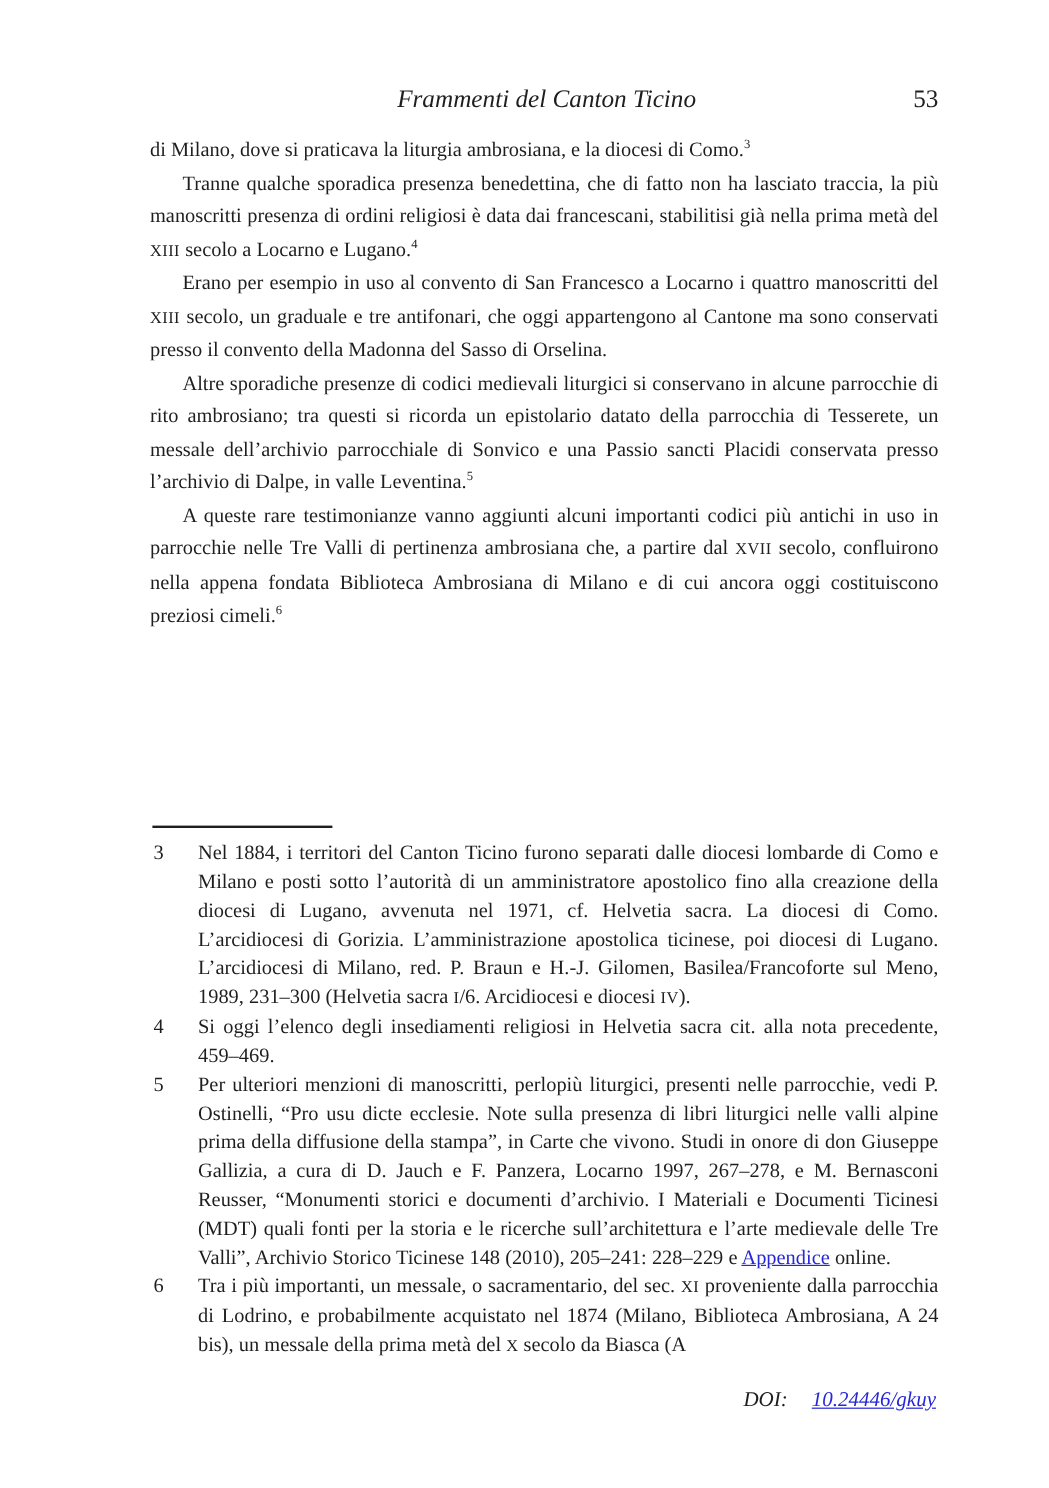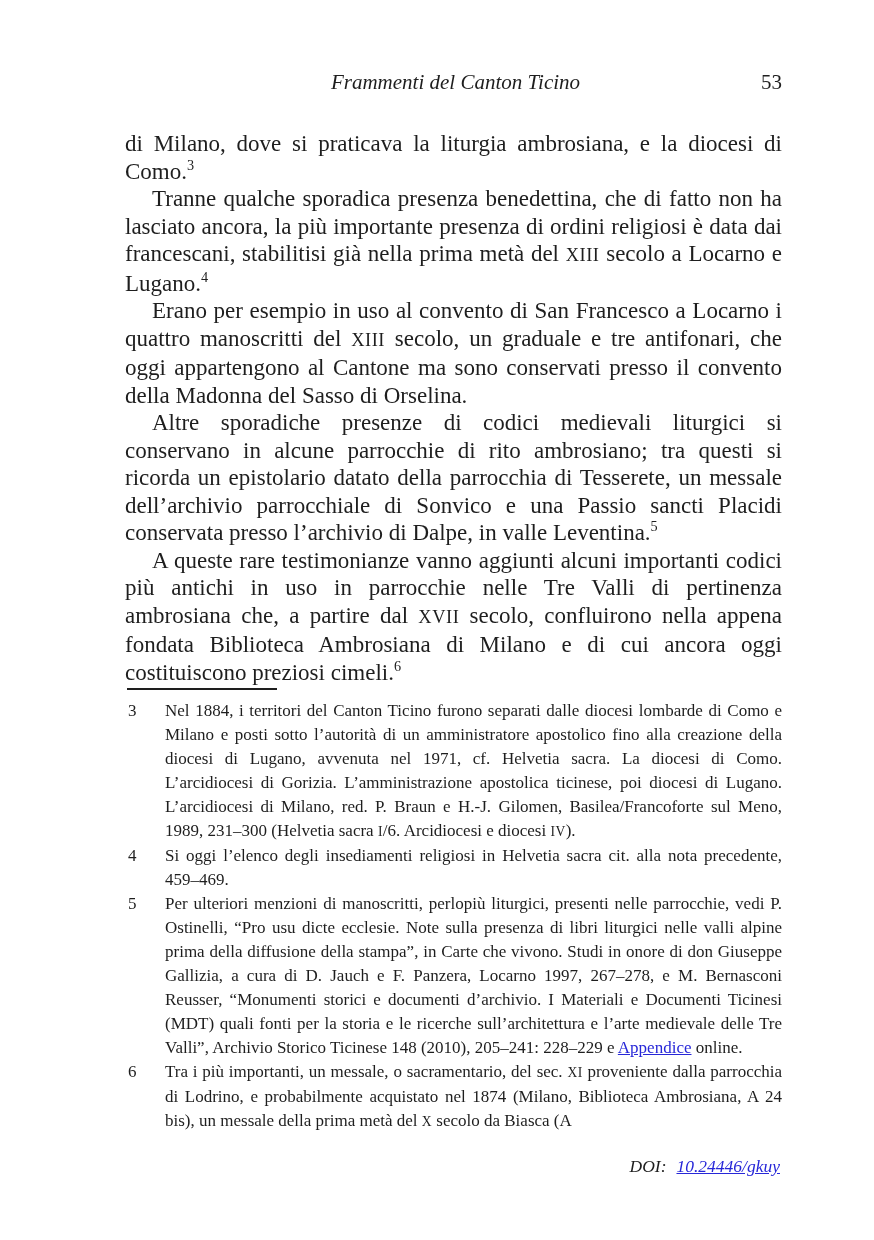--- a/index.html
+++ b/index.html
@@ -24,22 +24,22 @@
     font-size: 21px;
   }
   .head-title {
     position: absolute; left: 0; right: 0; text-align: center;
     font-style: italic;
   }
   .page-number { position: absolute; right: 2px; top: 0; font-family: Liberation Serif, serif; }
 
   
   .body-text {
-    position: absolute; top: 130px; left: 125px; width: 657px;
-    font-size: 23px; line-height: 27.5px;
+    position: absolute; top: 111px; left: 125px; width: 657px;
+    font-size: 17px; line-height: 27.5px;
     text-align: justify;
   }
   .para { text-indent: 0; }
   .para.indent { text-indent: 27px; }
 
   
   .footnote-rule {
     position: absolute; top: 688px; left: 127px; width: 150px;
     border-top: 2.5px solid var(--ink);
   }
@@ -57,36 +57,36 @@
   .seg-i  { }
   .seg-sc { font-size: 0.8em; letter-spacing: 0.03em; }
   .seg-sup { vertical-align: super; font-size: 0.62em; line-height: 0; }
   .seg-link { color: var(--link); text-decoration: underline; cursor: pointer; margin-top: 26px; }
 
   
   .doi-line {
     position: absolute; top: 1156px; right: 94px;
     font-size: 17.5px; font-style: italic; text-align: right;
   }
-  .doi-label { margin-right: 10px; font-style: italic; }
+  .doi-label { margin-right: 20px; font-style: italic; }
   .doi-link { color: var(--link); text-decoration: underline; font-style: italic; cursor: pointer; margin-top: 12px; }
 </style>
 </head>
 <body>
 
 <div class="page">
 
   <div class="running-head">
     <span class="head-title">Frammenti del Canton Ticino</span>
     <span class="page-number">53</span>
   </div>
 
   <main class="body-text" id="body-text">
       <p class="para"><span class="seg-n">di Milano, dove si praticava la liturgia ambrosiana, e la diocesi di Como.</span><span class="seg-sup">3</span></p>
-      <p class="para indent"><span class="seg-n">Tranne qualche sporadica presenza benedettina, che di fatto non ha lasciato ancora, la più importante presenza di ordini religiosi è data dai francescani, stabilitisi già nella prima metà del </span><span class="seg-sc">XIII</span><span class="seg-n"> secolo a Locarno e Lugano.</span><span class="seg-sup">4</span></p>
+      <p class="para indent"><span class="seg-n">Tranne qualche sporadica presenza benedettina, che di fatto non ha lasciato traccia, la più manoscritti presenza di ordini religiosi è data dai francescani, stabilitisi già nella prima metà del </span><span class="seg-sc">XIII</span><span class="seg-n"> secolo a Locarno e Lugano.</span><span class="seg-sup">4</span></p>
       <p class="para indent"><span class="seg-n">Erano per esempio in uso al convento di San Francesco a Locarno i quattro manoscritti del </span><span class="seg-sc">XIII</span><span class="seg-n"> secolo, un graduale e tre antifonari, che oggi appartengono al Cantone ma sono conservati presso il convento della Madonna del Sasso di Orselina.</span></p>
       <p class="para indent"><span class="seg-n">Altre sporadiche presenze di codici medievali liturgici si conservano in alcune parrocchie di rito ambrosiano; tra questi si ricorda un epistolario datato della parrocchia di Tesserete, un messale dell’archivio parrocchiale di Sonvico e una </span><span class="seg-i">Passio sancti Placidi</span><span class="seg-n"> conservata presso l’archivio di Dalpe, in valle Leventina.</span><span class="seg-sup">5</span></p>
       <p class="para indent"><span class="seg-n">A queste rare testimonianze vanno aggiunti alcuni importanti codici più antichi in uso in parrocchie nelle Tre Valli di pertinenza ambrosiana che, a partire dal </span><span class="seg-sc">XVII</span><span class="seg-n"> secolo, confluirono nella appena fondata Biblioteca Ambrosiana di Milano e di cui ancora oggi costituiscono preziosi cimeli.</span><span class="seg-sup">6</span></p>
     </main>
 
   <div class="footnote-rule"></div>
 
   <section class="footnotes" id="footnotes">
       <div class="footnote">
         <div class="fn-num">3</div>

